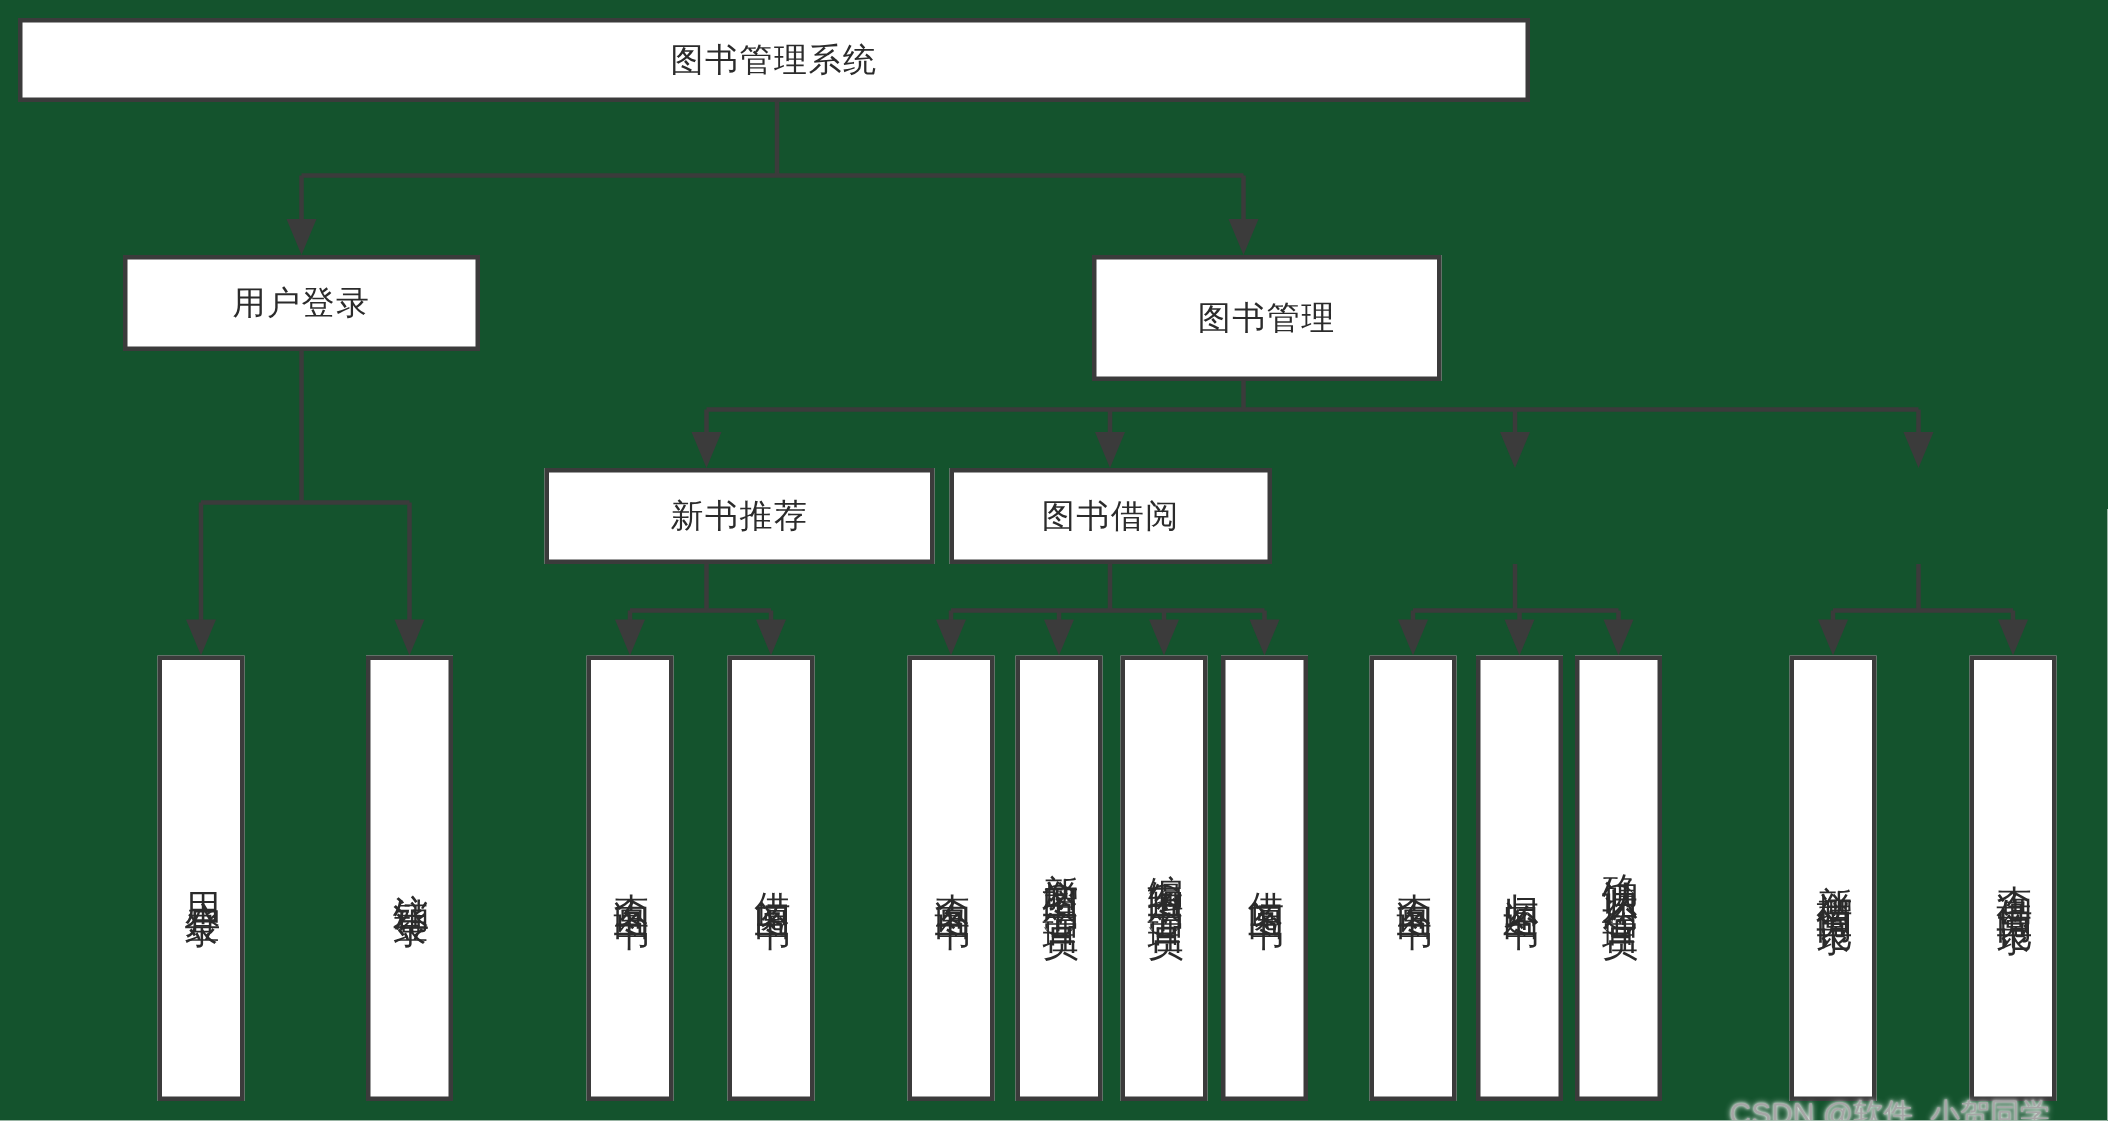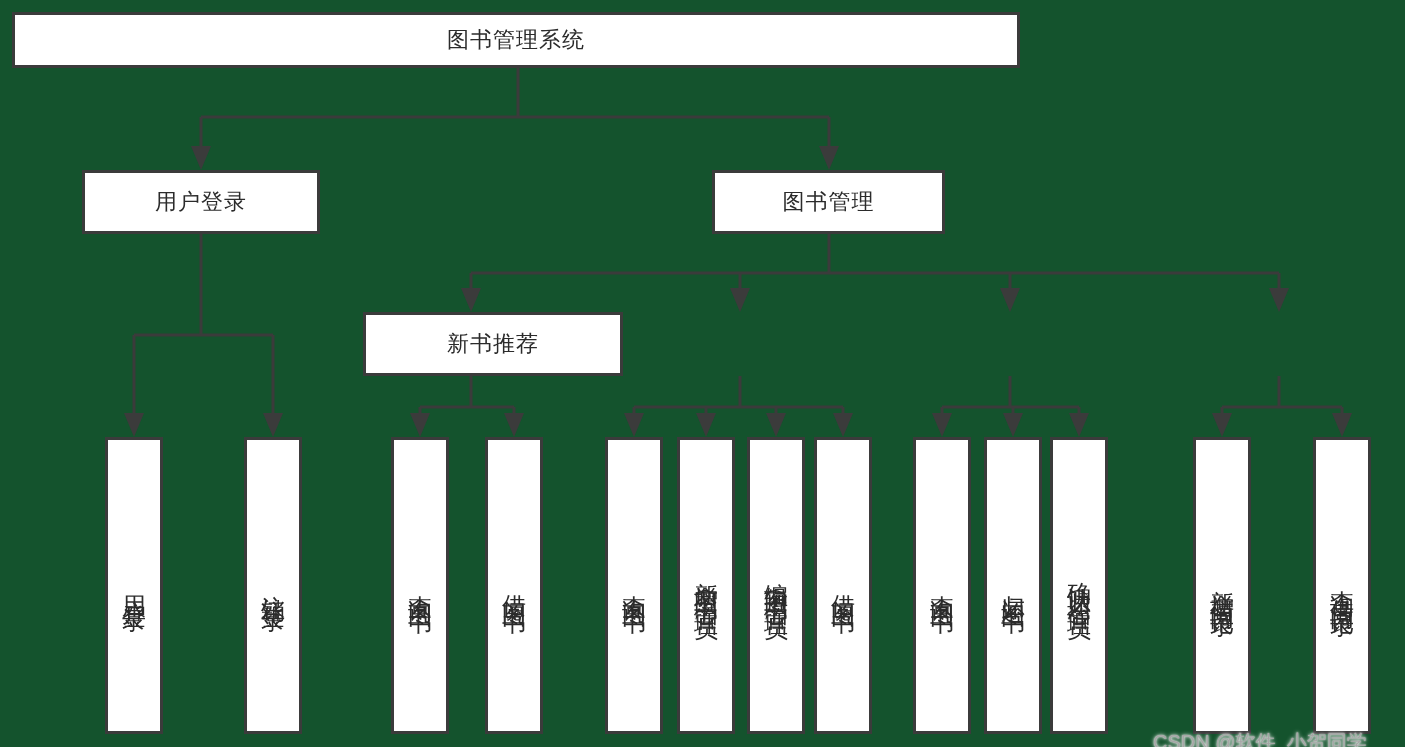--- a/index.html
+++ b/index.html
@@ -119,26 +119,29 @@
     </g>
   </svg>
 
   <div class="hnode" style="left:12px;top:12px;width:1008px;height:56px;">
     <span class="lbl">图书管理系统</span>
   </div>
 
   <div class="hnode" style="left:82px;top:170px;width:238px;height:64px;">
     <span class="lbl">用户登录</span>
   </div>
-  <div class="hnode" style="left:712px;top:170px;width:233px;height:64px;">
+  <div class="hnode" style="left:728px;top:170px;width:233px;height:84px;">
     <span class="lbl">图书管理</span>
   </div>
 
   <div class="hnode" style="left:363px;top:312px;width:260px;height:64px;">
     <span class="lbl">新书推荐</span>
+  </div>
+  <div class="hnode" style="left:633px;top:312px;width:215px;height:64px;">
+    <span class="lbl">图书借阅</span>
   </div>
 
   <div class="vnode" style="left:105px;">
     <span class="lbl">用户登录</span>
   </div>
   <div class="vnode" style="left:244px;">
     <span class="lbl">注销登录</span>
   </div>
 
   <div class="vnode" style="left:391px;">

